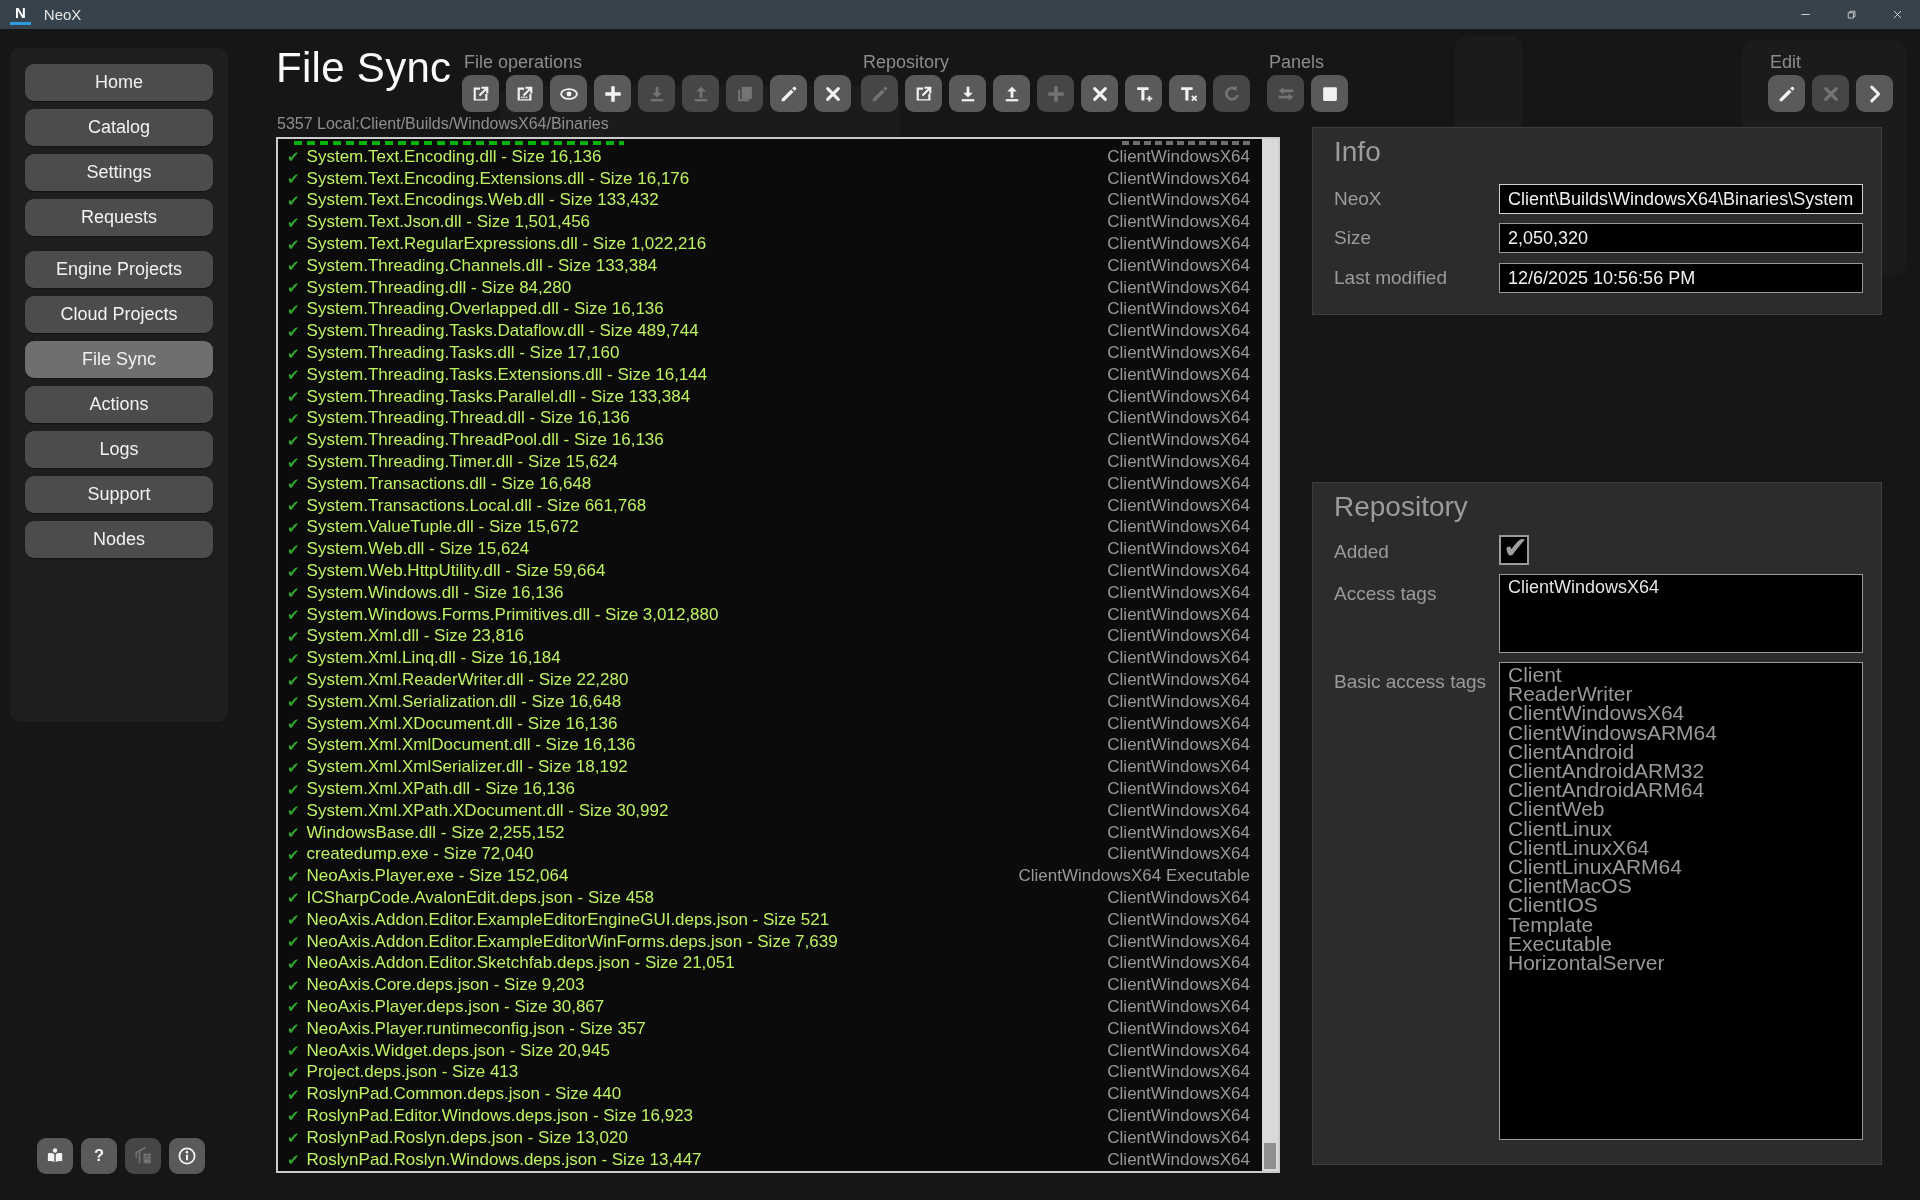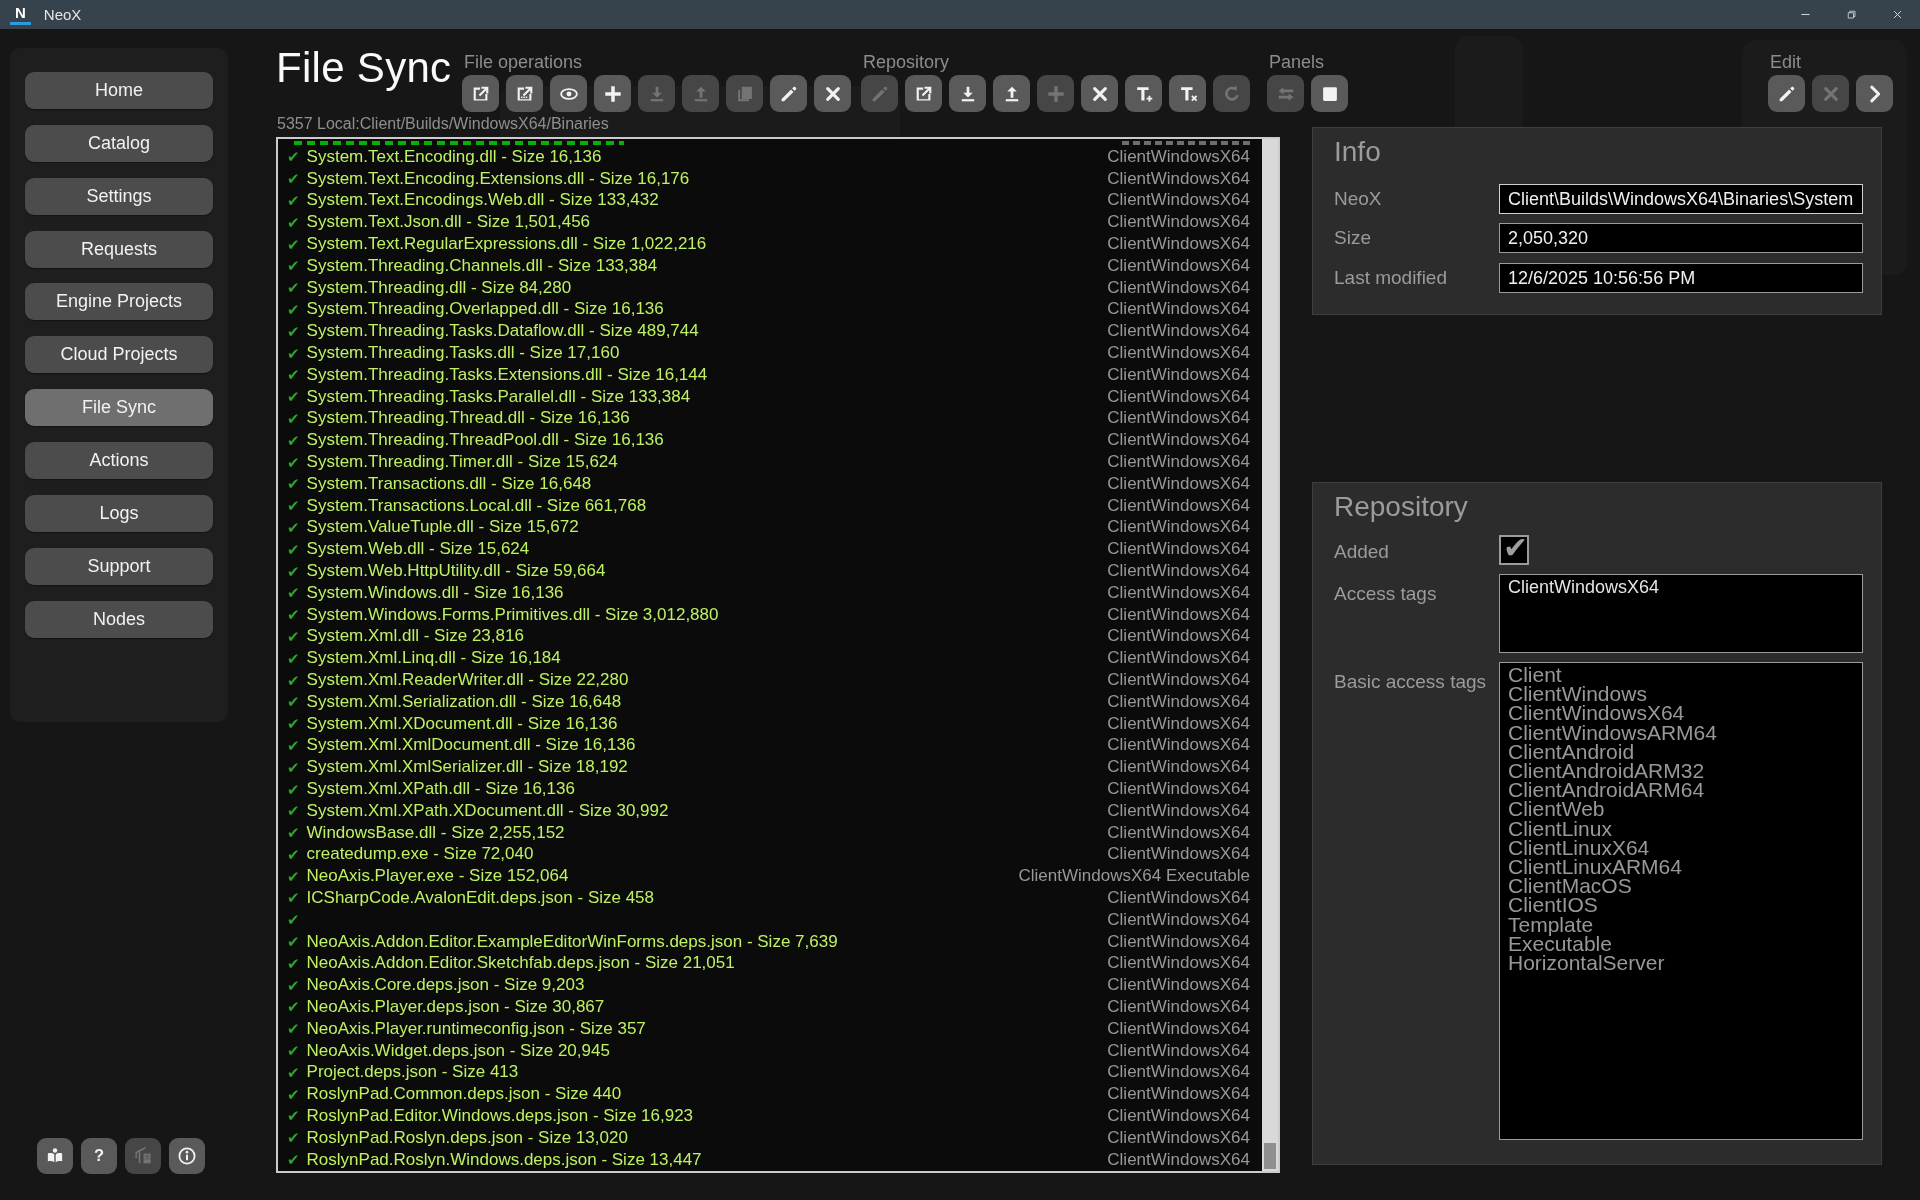--- a/index.html
+++ b/index.html
@@ -13,21 +13,21 @@
   .logo{margin-left:10px;padding:0 5px 1px 5px;border-bottom:3px solid #2f9bdf;
         color:#fff;font-size:15px;font-weight:bold;line-height:17px;}
   .app-title{margin-left:13px;font-size:15px;color:#e6e6e6;}
   .win-controls{margin-left:auto;display:flex;height:100%;}
   .win-btn{width:46px;height:29px;display:flex;align-items:center;justify-content:center;color:#dcdcdc;}
   .win-btn svg{width:15px;height:15px;}
 
   
   .sidebar-panel{position:absolute;left:10px;top:48px;width:218px;height:674px;
                  background:#1e1e1e;border-radius:10px;padding-top:8px;box-sizing:border-box;}
-  .side-btn{margin:16px auto 7px auto;width:188px;height:37px;background:#4c4c4c;border-radius:9px;
+  .side-btn{margin:8px auto 7px auto;width:188px;height:37px;background:#4c4c4c;border-radius:9px;
             color:#f2f2f2;font-size:18px;display:flex;align-items:center;justify-content:center;
             box-shadow:0 1px 1px rgba(0,0,0,.35);}
   .side-btn.gap{margin-top:15px;}
   .side-btn.active{background:#6f6f6f;}
 
   
   .page-title{position:absolute;left:276px;top:44px;font-size:42px;font-weight:300;
               color:#fafafa;letter-spacing:.3px;}
   .breadcrumb{position:absolute;left:277px;top:115px;font-size:16px;color:#8f8f8f;}
 
@@ -457,20 +457,21 @@
           <span class="fname">NeoAxis.Player.exe - Size 152,064</span>
           <span class="ftag">ClientWindowsX64 Executable</span>
         </div>
         <div class="row">
           <span class="check">✔</span>
           <span class="fname">ICSharpCode.AvalonEdit.deps.json - Size 458</span>
           <span class="ftag">ClientWindowsX64</span>
         </div>
         <div class="row">
           <span class="check">✔</span>
+          <span class="fname">NeoAxis.Addon.Editor.ExampleEditorEngineGUI.deps.json - Size 521</span>
           <span class="ftag">ClientWindowsX64</span>
         </div>
         <div class="row">
           <span class="check">✔</span>
           <span class="fname">NeoAxis.Addon.Editor.ExampleEditorWinForms.deps.json - Size 7,639</span>
           <span class="ftag">ClientWindowsX64</span>
         </div>
         <div class="row">
           <span class="check">✔</span>
           <span class="fname">NeoAxis.Addon.Editor.Sketchfab.deps.json - Size 21,051</span>
@@ -540,21 +541,21 @@
 
   <div class="card card-repo">
     <div class="card-h">Repository</div>
     <div class="flabel" style="top:58px;">Added</div>
     <div class="checkbox checked" id="added-checkbox" style="top:52px;"></div>
     <div class="flabel" style="top:100px;">Access tags</div>
     <div class="tagarea" style="top:91px;height:79px;">ClientWindowsX64</div>
     <div class="flabel" style="top:188px;">Basic access tags</div>
     <div class="taglist" id="basic-tags" style="top:179px;height:478px;">
         <div>Client</div>
-        <div>ClientWindows</div>
+        <div>ReaderWriter</div>
         <div>ClientWindowsX64</div>
         <div>ClientWindowsARM64</div>
         <div>ClientAndroid</div>
         <div>ClientAndroidARM32</div>
         <div>ClientAndroidARM64</div>
         <div>ClientWeb</div>
         <div>ClientLinux</div>
         <div>ClientLinuxX64</div>
         <div>ClientLinuxARM64</div>
         <div>ClientMacOS</div>

